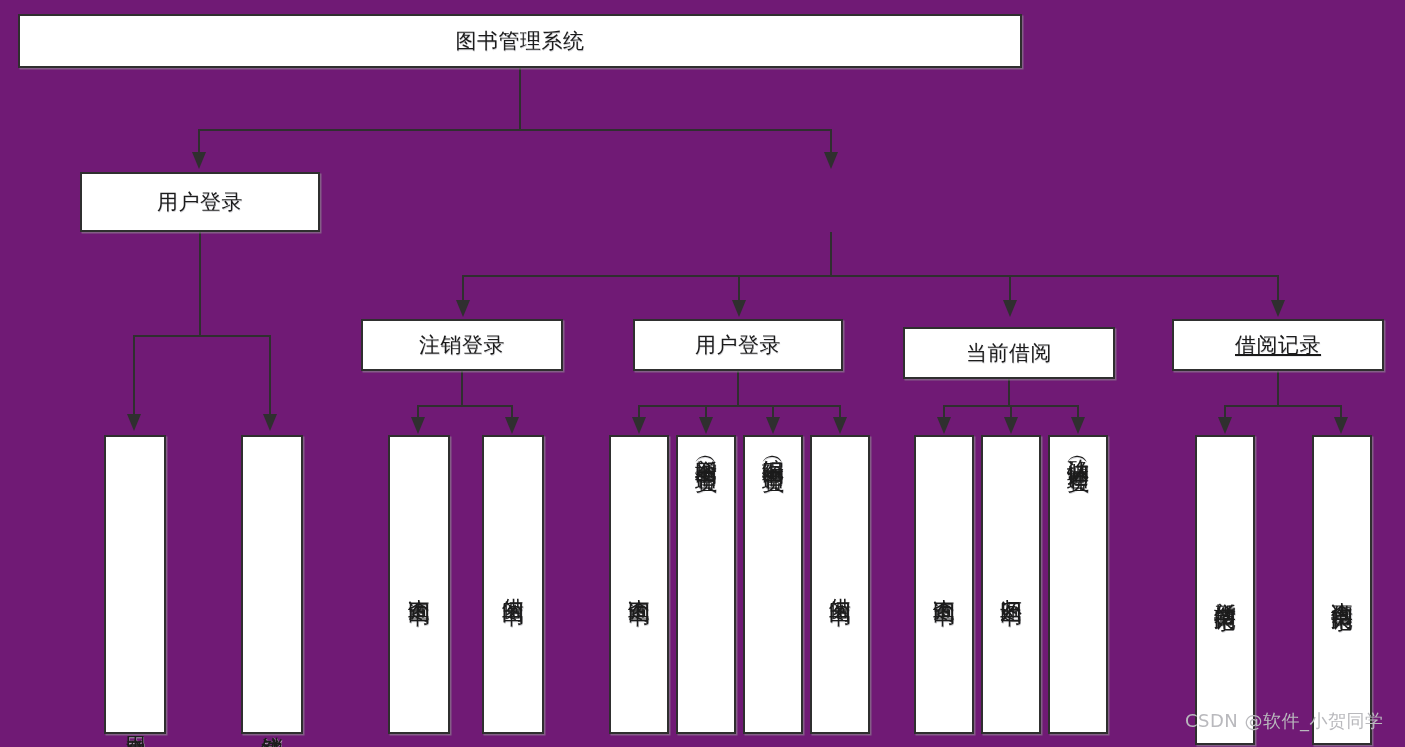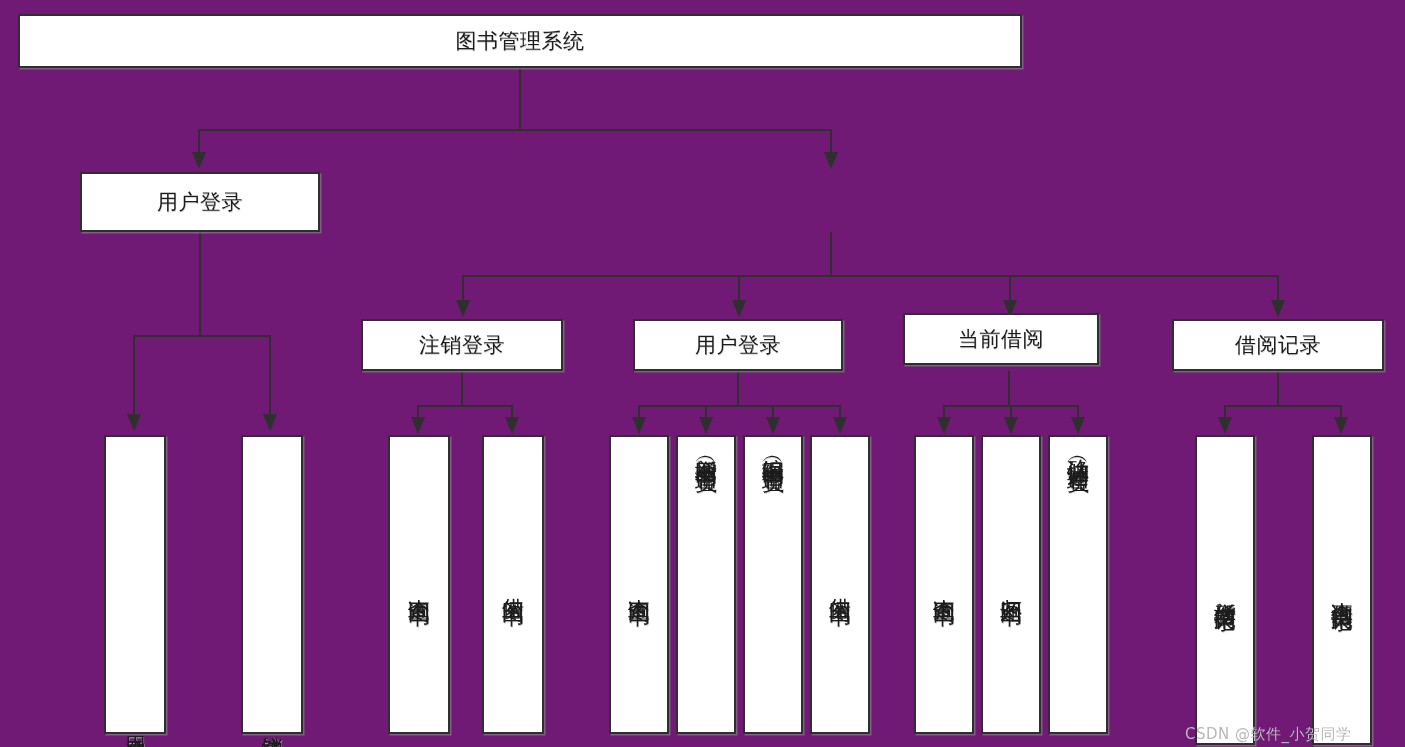--- a/index.html
+++ b/index.html
@@ -72,22 +72,22 @@
     border-left:7px solid transparent;
     border-right:7px solid transparent;
     border-top:17px solid #2f2f2f;
     z-index:2;
   }
 
   
   #watermark{
     position:absolute;
     left:1185px;
-    top:725px;
-    font-size:15px;
+    top:709px;
+    font-size:18px;
     color:#b9b9bd;
     letter-spacing:0.5px;
     white-space:nowrap;
     z-index:5;
     pointer-events:none;
   }
 </style>
 </head>
 <body>
 
@@ -132,25 +132,25 @@
   <div class="arrow" style="left:1271px;top:300px;"></div>
 
   <div class="node" style="left:361px;top:319px;width:202px;height:52px;">
     <span class="label">注销登录</span>
   </div>
 
   <div class="node" style="left:633px;top:319px;width:210px;height:52px;">
     <span class="label">用户登录</span>
   </div>
 
-  <div class="node" style="left:903px;top:313px;width:196px;height:52px;">
+  <div class="node" style="left:903px;top:327px;width:212px;height:52px;">
     <span class="label">当前借阅</span>
   </div>
 
-  <div class="node" style="left:1172px;top:319px;width:212px;height:52px;">
+  <div class="node" style="left:1172px;top:319px;width:212px;height:52px;text-decoration:underline;">
     <span class="label">借阅记录</span>
   </div>
 
   <div class="vline" style="left:461px;top:371px;width:2px;height:35px;"></div>
   <div class="hline" style="left:417px;top:405px;width:95px;height:2px;"></div>
   <div class="vline" style="left:417px;top:405px;width:2px;height:14px;"></div>
   <div class="arrow" style="left:411px;top:417px;"></div>
   <div class="vline" style="left:511px;top:405px;width:2px;height:14px;"></div>
   <div class="arrow" style="left:505px;top:417px;"></div>
 

